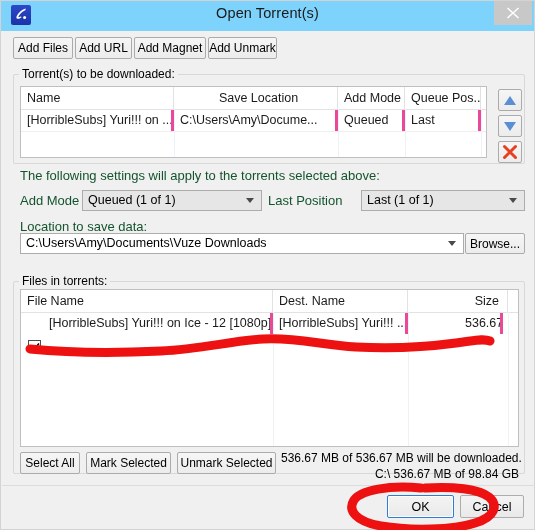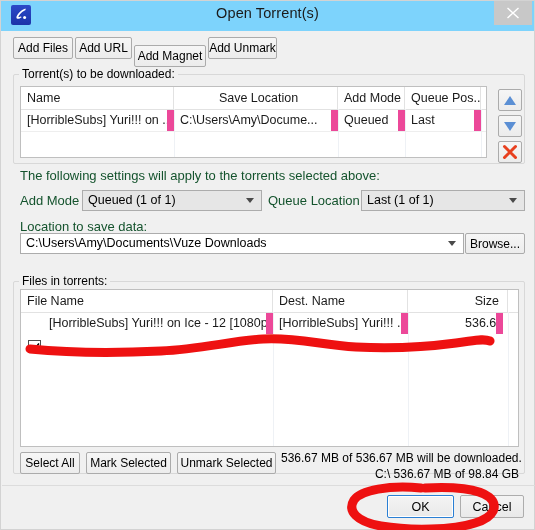--- a/index.html
+++ b/index.html
@@ -132,21 +132,21 @@
   }
   .td {
     position: absolute;
     top: 0;
     height: 21px;
     line-height: 21px;
     font-size: 12.5px;
     color: #1a1a1a;
     box-sizing: border-box;
     padding-left: 6px;
-    border-right: 7px solid #ec4899;
+    border-right: 3px solid #ec4899;
     overflow: hidden;
     white-space: nowrap;
   }
   .td.num { text-align: right; padding-right: 8px; padding-left: 0; }
   .colsep {
     position: absolute;
     top: 22px; bottom: 0;
     width: 1px;
     background: #eef1f5;
   }
@@ -267,21 +267,21 @@
     <div id="title-text">Open Torrent(s)</div>
     <div id="close-button">
       <svg width="14" height="12" viewBox="0 0 14 12">
         <path d="M1.5 1 L12.5 11 M12.5 1 L1.5 11" stroke="#ffffff" stroke-width="1.4" fill="none"></path>
       </svg>
     </div>
   </div>
 
   <div class="tbtn" style="left:12px; top:36px; width:60px;">Add Files</div>
   <div class="tbtn" style="left:74px; top:36px; width:57px;">Add URL</div>
-  <div class="tbtn" style="left:133px; top:36px; width:72px;margin-top:8px;">Add Magnet</div>
+  <div class="tbtn" style="left:133px; top:36px; width:72px;">Add Magnet</div>
   <div class="tbtn" style="left:207px; top:36px; width:69px;">Add Unmark</div>
 
   <div class="group-frame" style="left:12px; top:73px; width:512px; height:90px;"></div>
   <div class="group-label" style="left:18px; top:66px;">Torrent(s) to be downloaded:</div>
 
   <div class="tbl" style="left:19px; top:85px; width:467px; height:72px;">
     <div class="thead">
       <div class="th" style="left:0;   width:153px;">Name</div>
       <div class="th" style="left:153px; width:164px;text-align:center;">Save Location</div>
       <div class="th" style="left:317px; width:67px;">Add Mode</div>
@@ -316,21 +316,21 @@
   </div>
 
   <div class="lbl" style="left:19px; top:167px;">The following settings will apply to the torrents selected above:</div>
 
   <div class="lbl" style="left:19px; top:192px;">Add Mode</div>
   <div class="combo" style="left:81px; top:189px; width:180px;">
     <span>Queued (1 of 1)</span>
     <span class="chev"></span>
   </div>
 
-  <div class="lbl" style="left:267px; top:192px;">Queue Location</div>
+  <div class="lbl" style="left:267px; top:192px;">Last Position</div>
   <div class="combo" style="left:360px; top:189px; width:164px;">
     <span>Last (1 of 1)</span>
     <span class="chev"></span>
   </div>
 
   <div class="lbl" style="left:19px; top:218px;">Location to save data:</div>
   <div class="combo white" style="left:19px; top:232px; width:444px;">
     <span>C:\Users\Amy\Documents\Vuze Downloads</span>
     <span class="chev"></span>
   </div>

